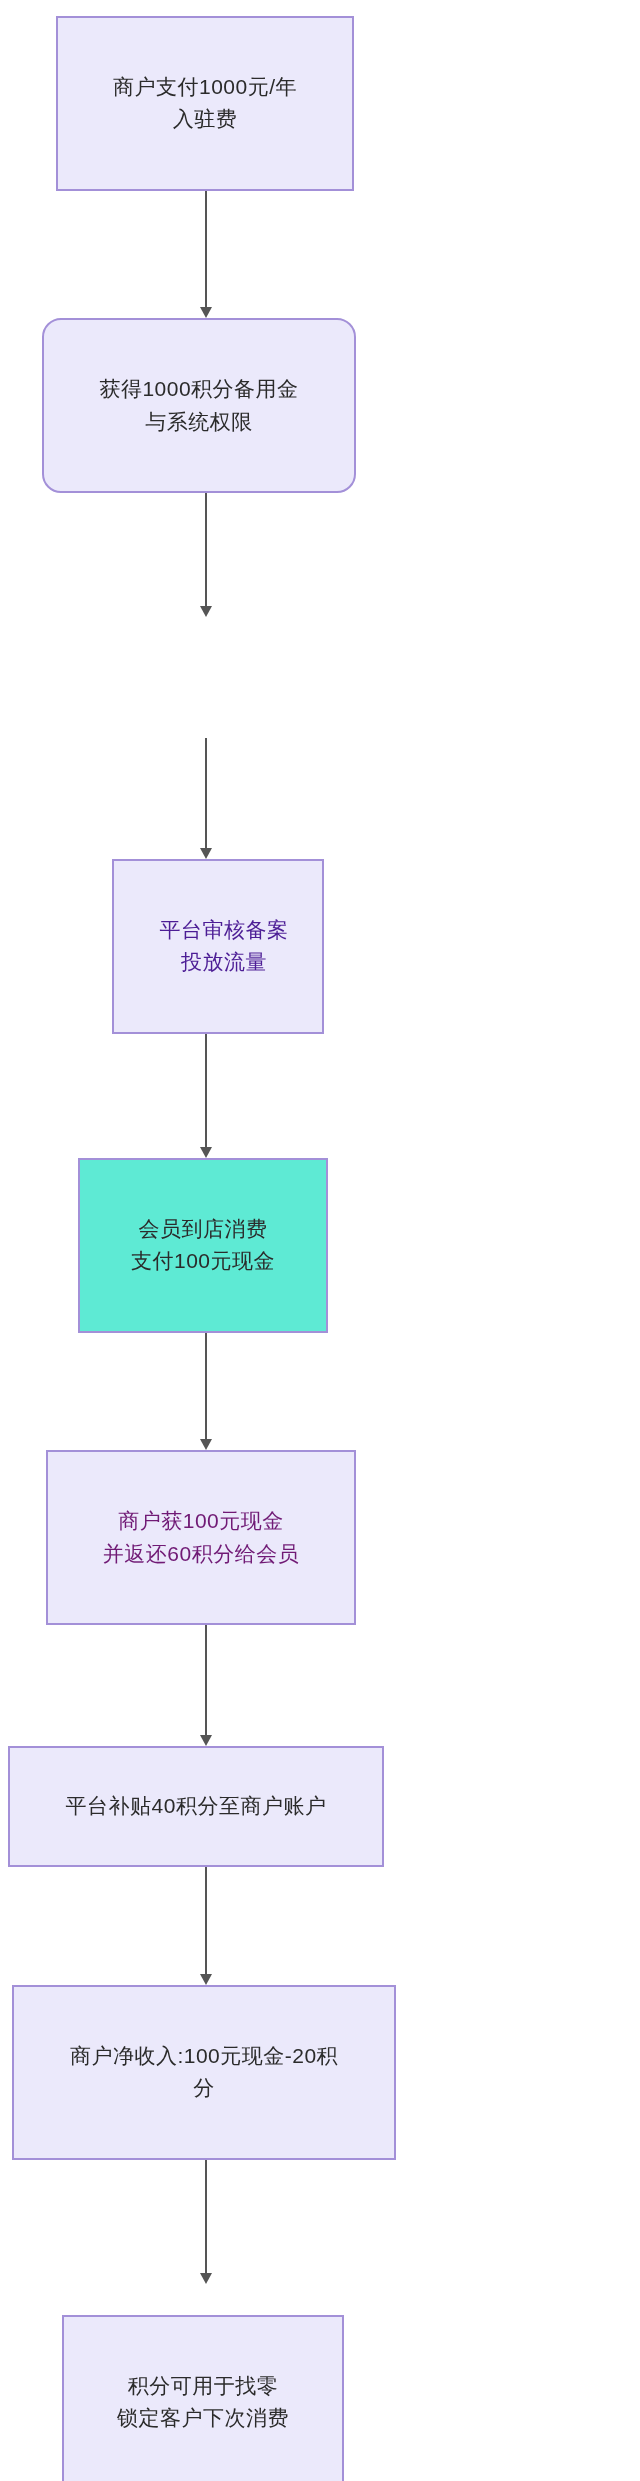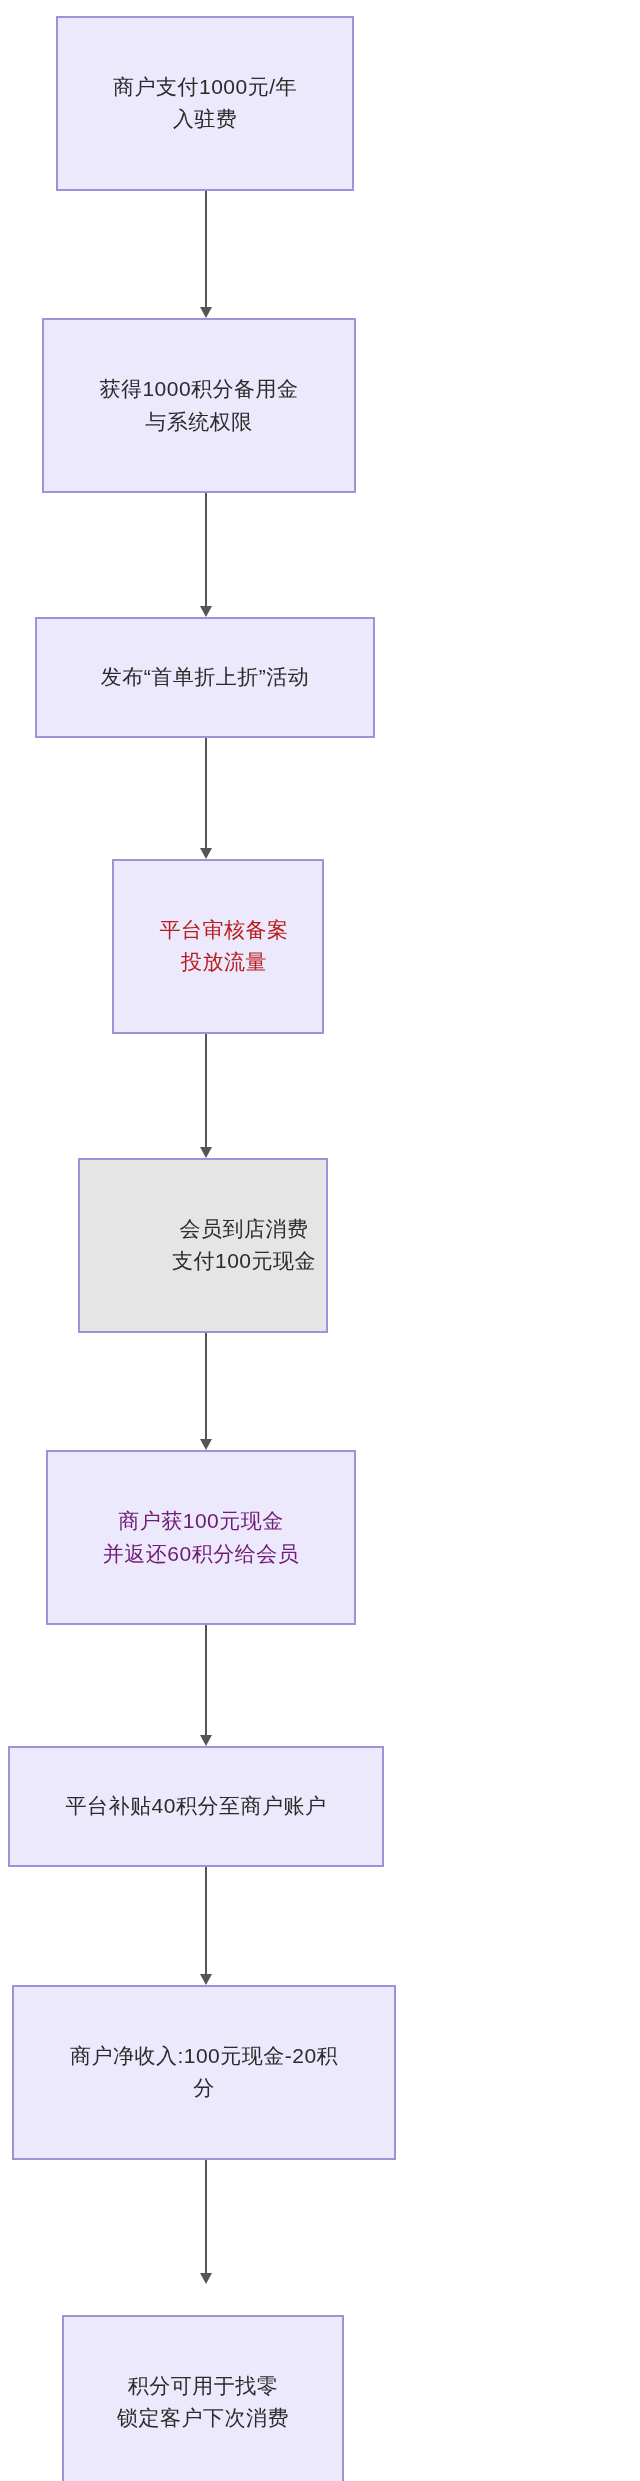--- a/index.html
+++ b/index.html
@@ -92,32 +92,29 @@
       <div class="edge-head" style="top: 106.688px;"></div>
     </div>
     <div class="edge" style="left: 205px; top: 2159.74px;">
       <div class="edge-line" style="height: 113.05px;"></div>
       <div class="edge-head" style="top: 113.05px;"></div>
     </div>
     <div class="node" style="left: 56px; top: 15.9038px; width: 298px; height: 174.942px; background: rgb(235, 233, 251); border-color: rgb(163, 144, 216); color: rgb(43, 43, 43);">
       <span class="node-label">商户支付1000元/年
 入驻费</span>
     </div>
-    <div class="node" style="left: 42px; top: 318.077px; width: 314px; height: 174.942px; background: rgb(235, 233, 251); border-color: rgb(163, 144, 216); color: rgb(43, 43, 43);">
+    <div class="node" style="left: 42px; top: 318.077px; width: 314px; height: 174.942px; background: rgb(235, 233, 251); border-color: rgb(163, 144, 216); color: rgb(43, 43, 43); border-radius: 19px;">
       <span class="node-label">获得1000积分备用金
 与系统权限</span>
     </div>
-    <div class="node" style="left: 35px; top: 617.069px; width: 340px; height: 120.869px; background: rgb(235, 233, 251); border-color: rgb(163, 144, 216); color: rgb(43, 43, 43);">
-      <span class="node-label">发布“首单折上折”活动</span>
-    </div>
-    <div class="node" style="left: 112px; top: 858.808px; width: 212px; height: 174.942px; background: rgb(235, 233, 251); border-color: rgb(163, 144, 216); color: #b91c1c; padding-left: 22px;">
+    <div class="node" style="left: 112px; top: 858.808px; width: 212px; height: 174.942px; background: rgb(235, 233, 251); border-color: rgb(163, 144, 216); color: #4c1d95; padding-left: 22px;">
       <span class="node-label">平台审核备案
 投放流量</span>
     </div>
-    <div class="node" style="left: 78px; top: 1157.8px; width: 250px; height: 174.942px; background: #e5e5e5; border-color: rgb(163, 144, 216); color: rgb(43, 43, 43); justify-content: flex-end;">
+    <div class="node" style="left: 78px; top: 1157.8px; width: 250px; height: 174.942px; background: #5eead4; border-color: rgb(163, 144, 216); color: rgb(43, 43, 43);">
       <span class="node-label">会员到店消费
 支付100元现金</span>
     </div>
     <div class="node" style="left: 46px; top: 1450.43px; width: 310px; height: 174.942px; background: rgb(235, 233, 251); border-color: rgb(163, 144, 216); color: #701a75;">
       <span class="node-label">商户获100元现金
 并返还60积分给会员</span>
     </div>
     <div class="node" style="left: 8px; top: 1746.24px; width: 376px; height: 120.869px; background: rgb(235, 233, 251); border-color: rgb(163, 144, 216); color: rgb(43, 43, 43);">
       <span class="node-label">平台补贴40积分至商户账户</span>
     </div>

